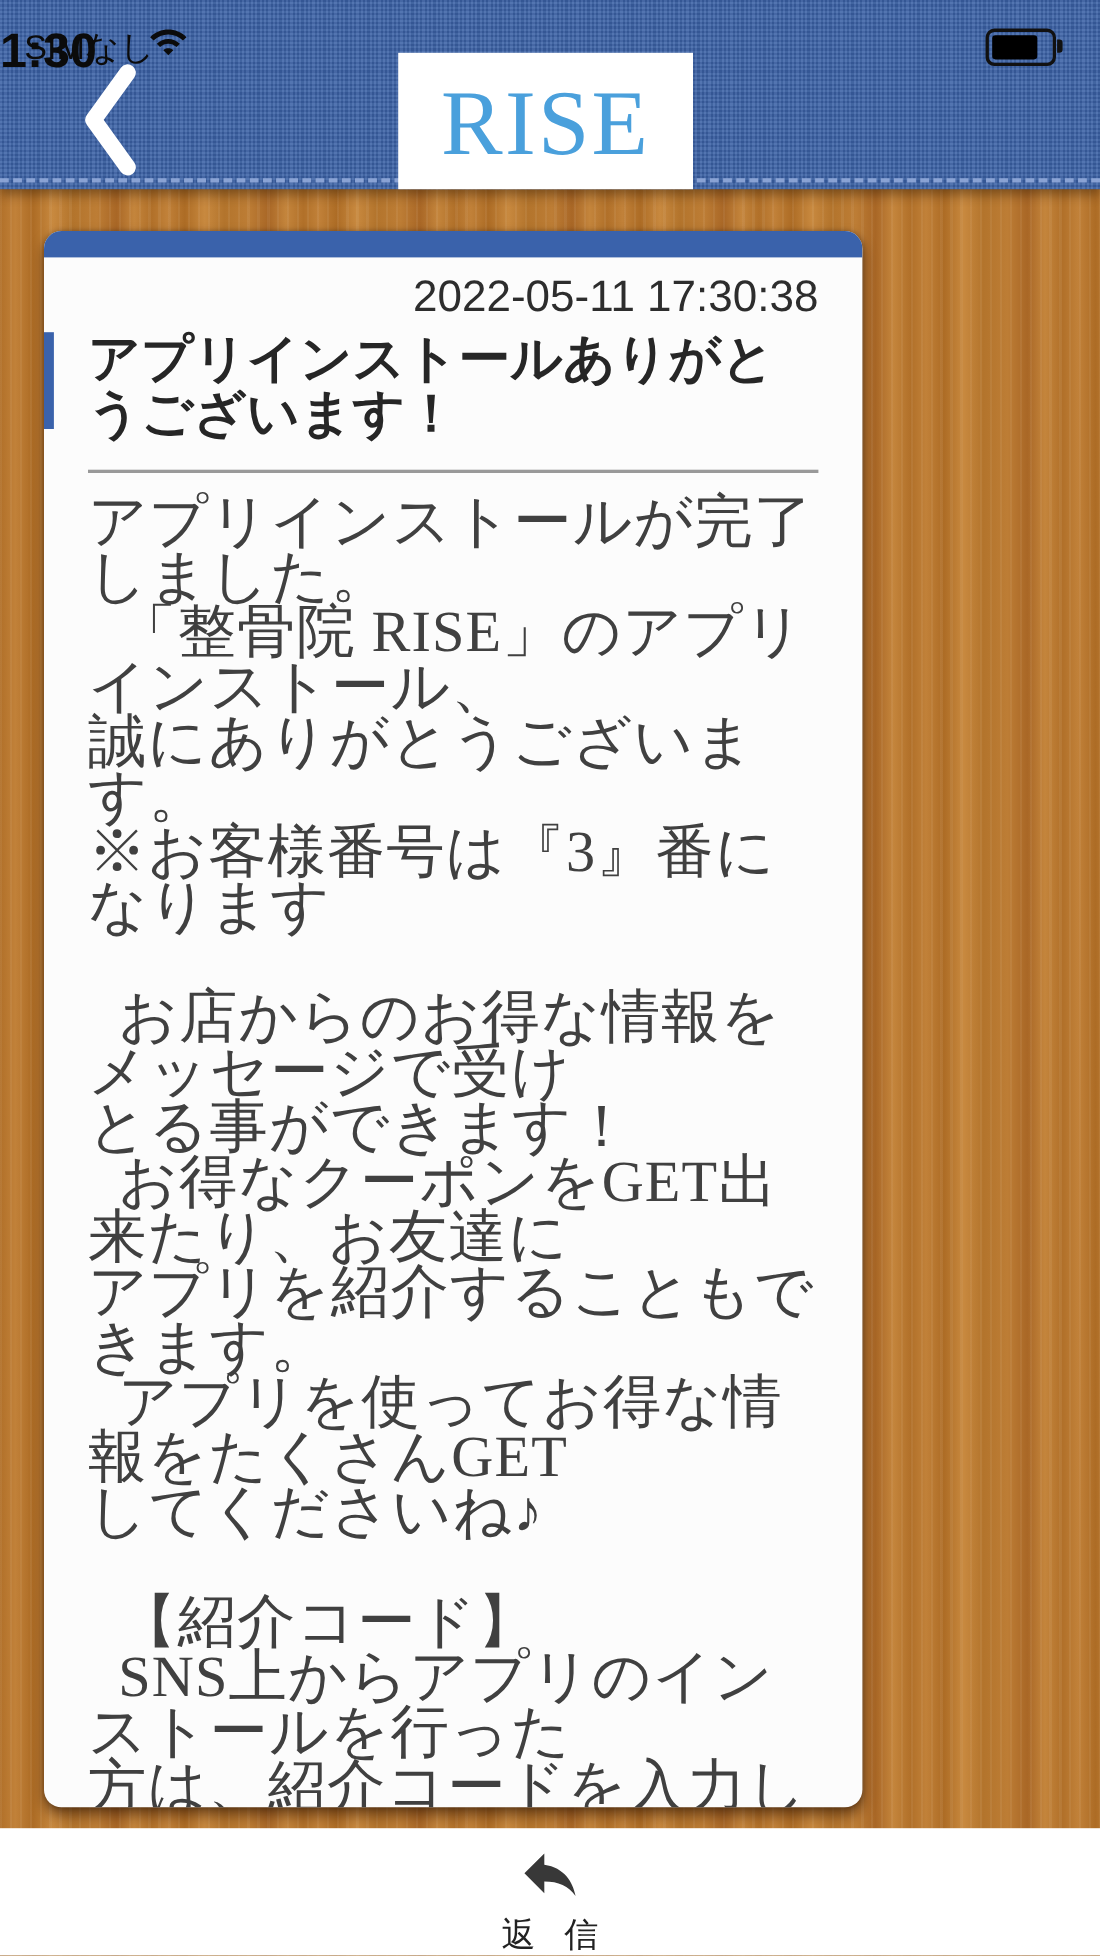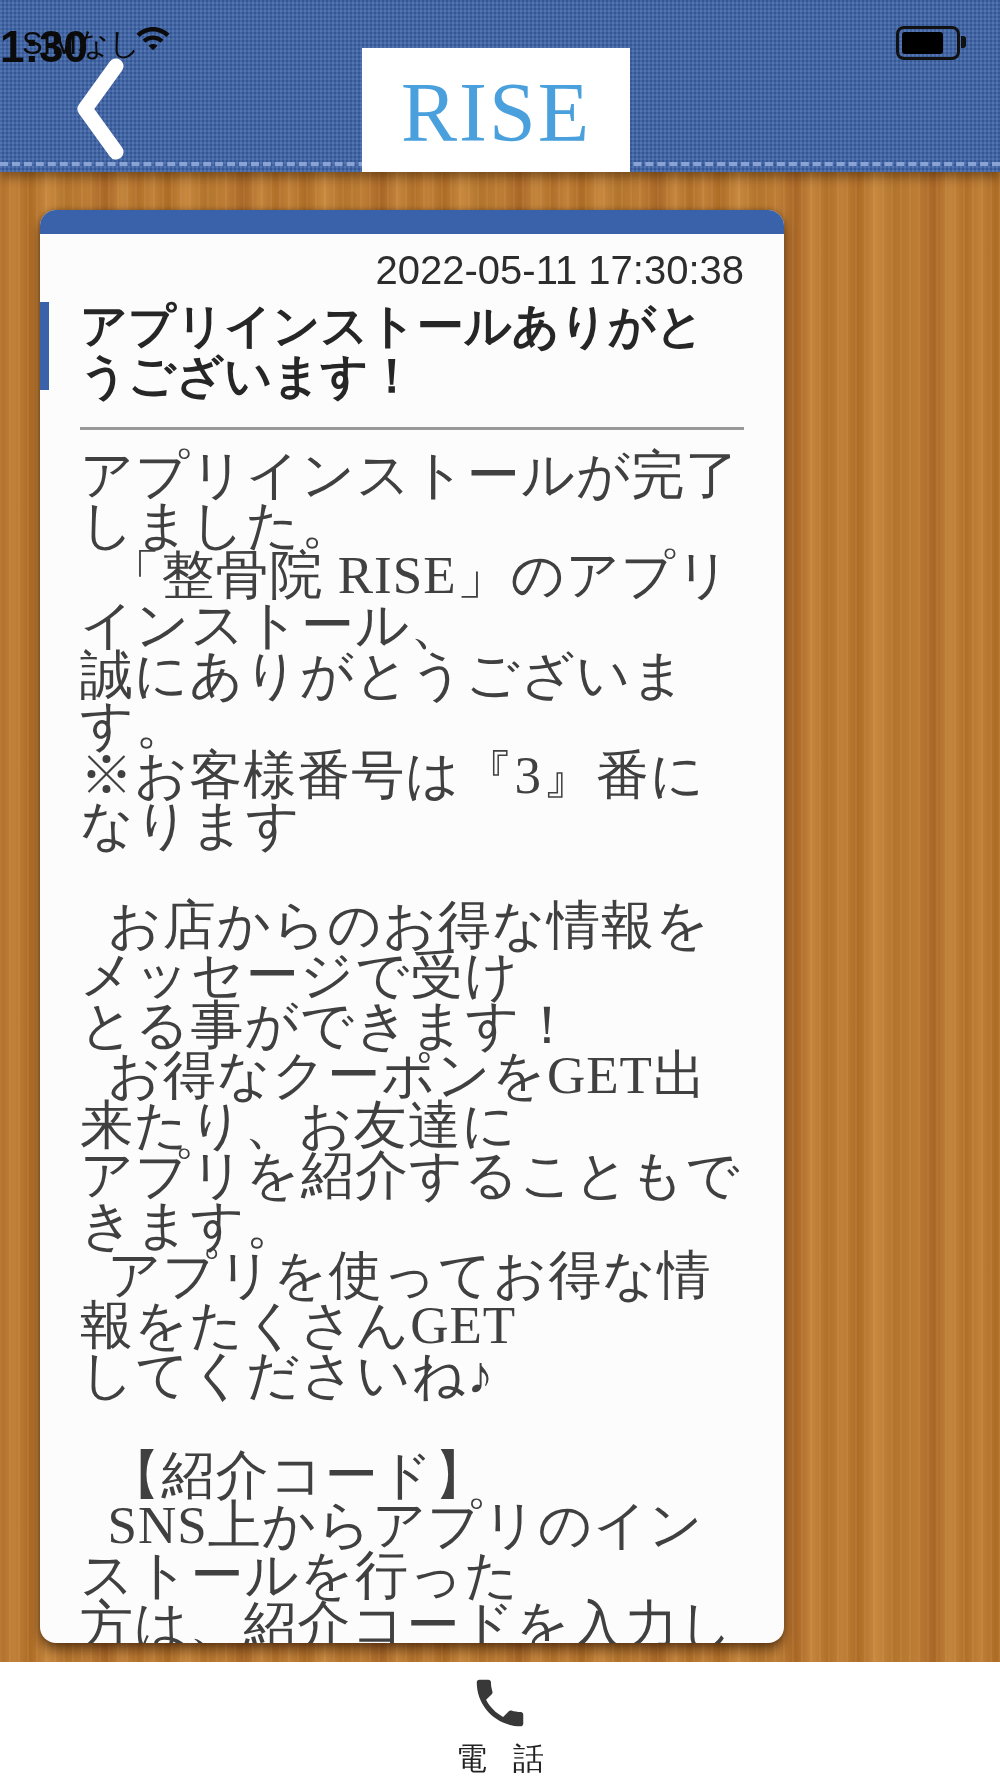--- a/index.html
+++ b/index.html
@@ -147,26 +147,26 @@
  ③SNS画面へ移動し、記載されている「紹
 介コード」をコピーをする
  ④本アプリに戻り、③でコピーしておいた
 紹介コードを入力する
  ⑤「確定」をタップして、紹介コード入力</div>
     </div>
   </div>
 
   <nav class="toolbar">
 
+
     <button class="tb-item">
       <span class="tb-icon">
         <svg width="62" height="62" viewBox="0 0 24 24">
-          <path fill="#383838" d="M6.62 10.79c1.44 2.83 3.76 5.14 6.59 6.59l2.2-2.21c.27-.27.67-.36 1.02-.24 1.12.37 2.33.57 3.57.57.55 0 1 .45 1 1V20c0 .55-.45 1-1 1-9.39 0-17-7.61-17-17 0-.55.45-1 1-1h3.5c.55 0 1 .45 1 1 0 1.25.2 2.45.57 3.57.11.35.03.74-.25 1.02l-2.2 2.2z"></path>
+          <path fill="#383838" d="M10 9V5l-7 7 7 7v-4.1c5 0 8.5 1.6 11 5.1-1-5-4-10-11-11z"></path>
         </svg>
       </span>
-      <span class="tb-label">電話</span>
+      <span class="tb-label">返信</span>
     </button>
-
 
 
 
   </nav>
 </div>
 
 </body></html>

